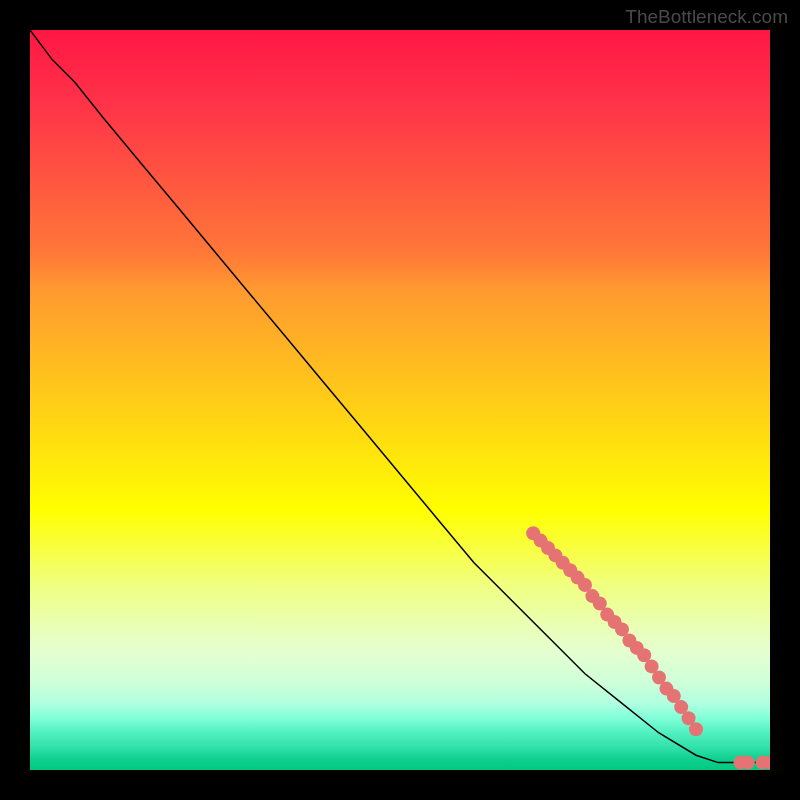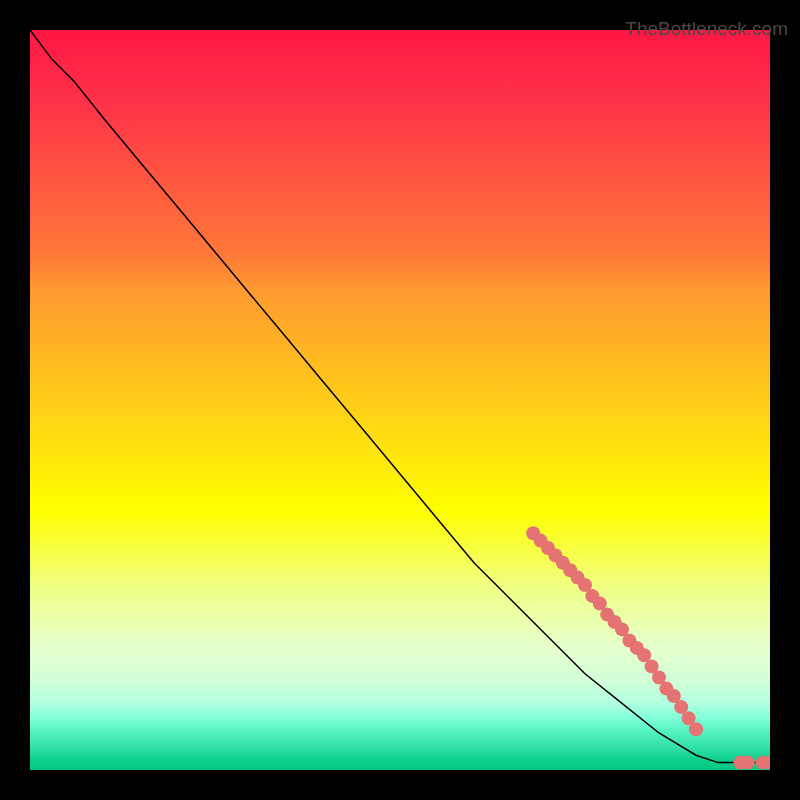--- a/index.html
+++ b/index.html
@@ -9,21 +9,21 @@
     }
     body {
       width: 800px;
       height: 800px;
       background: #000;
       position: relative;
       font-family: Arial, sans-serif;
     }
     .watermark {
       position: absolute;
-      top: 18px;
+      top: 6px;
       right: 12px;
       color: #4a4a4a;
       font-size: 19px;
       font-weight: normal;
       z-index: 10;
     }
     .chart-container {
       position: absolute;
       top: 30px;
       left: 30px;

